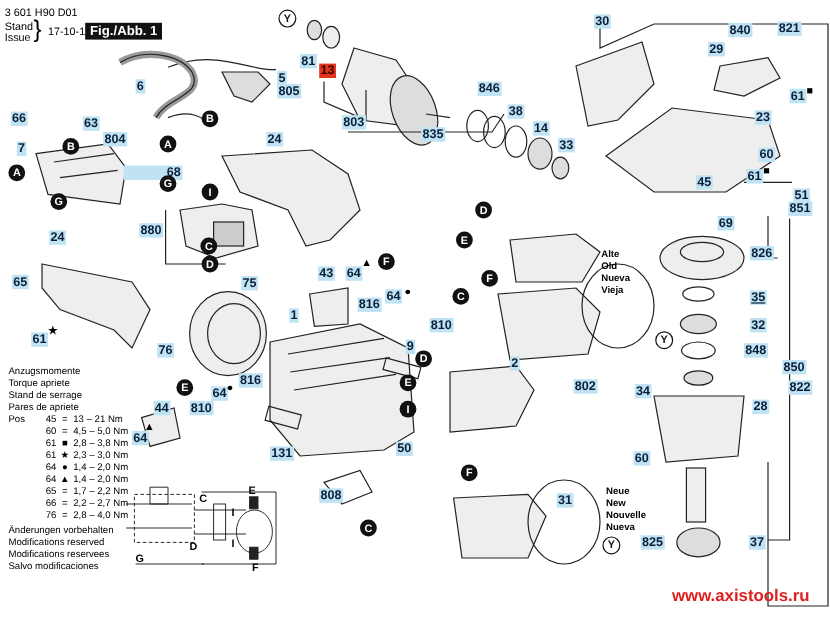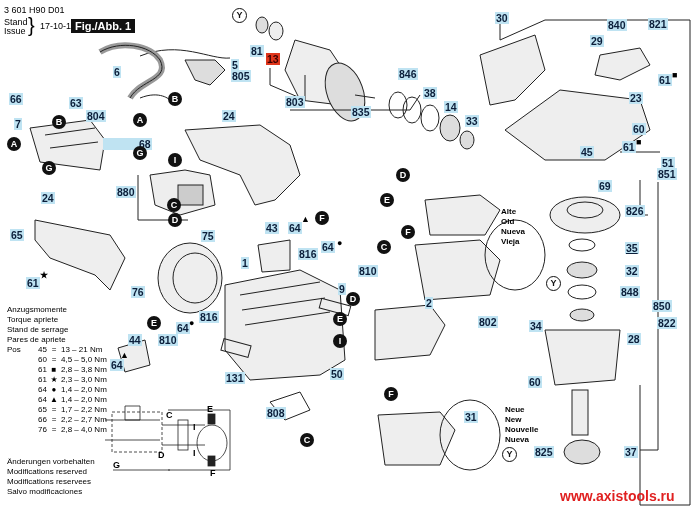--- a/index.html
+++ b/index.html
@@ -176,21 +176,21 @@
       <span>2,2 – 2,7 Nm</span>
     </div>
   <div class="row">
       <span class="pos"></span>
       <span class="num">76</span>
       <span class="eq">=</span>
       <span>2,8 – 4,0 Nm</span>
     </div>
 </div>
 
-<div class="abs notes" style="left:7px;top:437px;margin-top:20px;">
+<div class="abs notes" style="left:7px;top:437px;">
   <div>Änderungen vorbehalten</div>
   <div>Modifications reserved</div>
   <div>Modifications reservees</div>
   <div>Salvo modificaciones</div>
 </div>
 
 <div class="abs ver" style="left:501px;top:207px;">
   <div>Alte</div>
   <div>Old</div>
   <div>Nueva</div>

